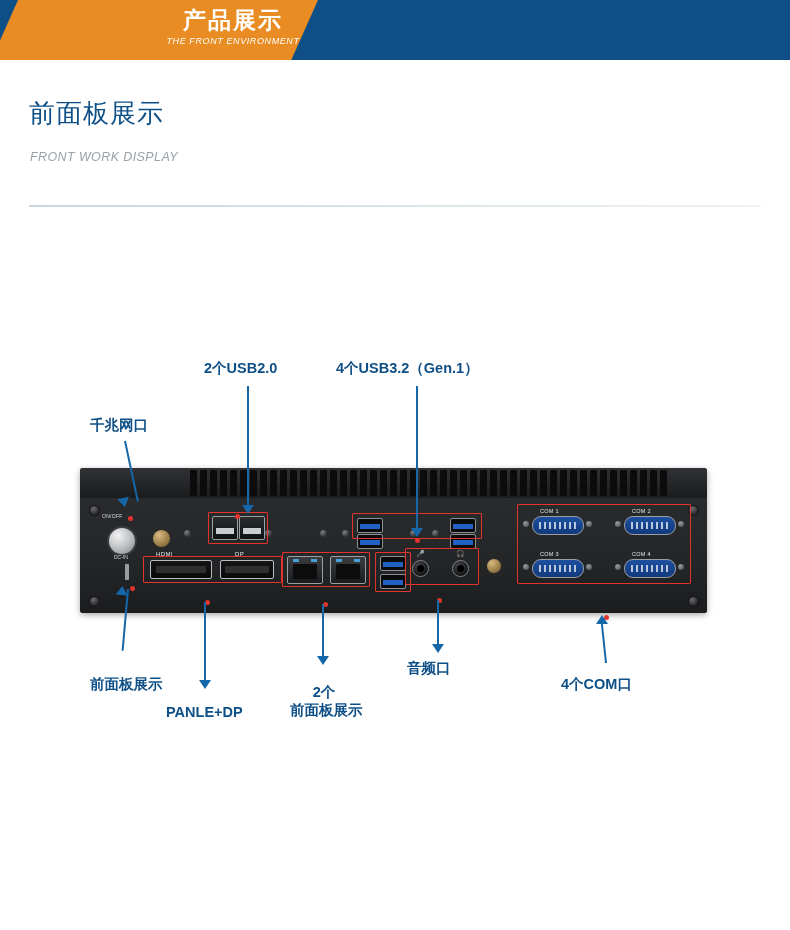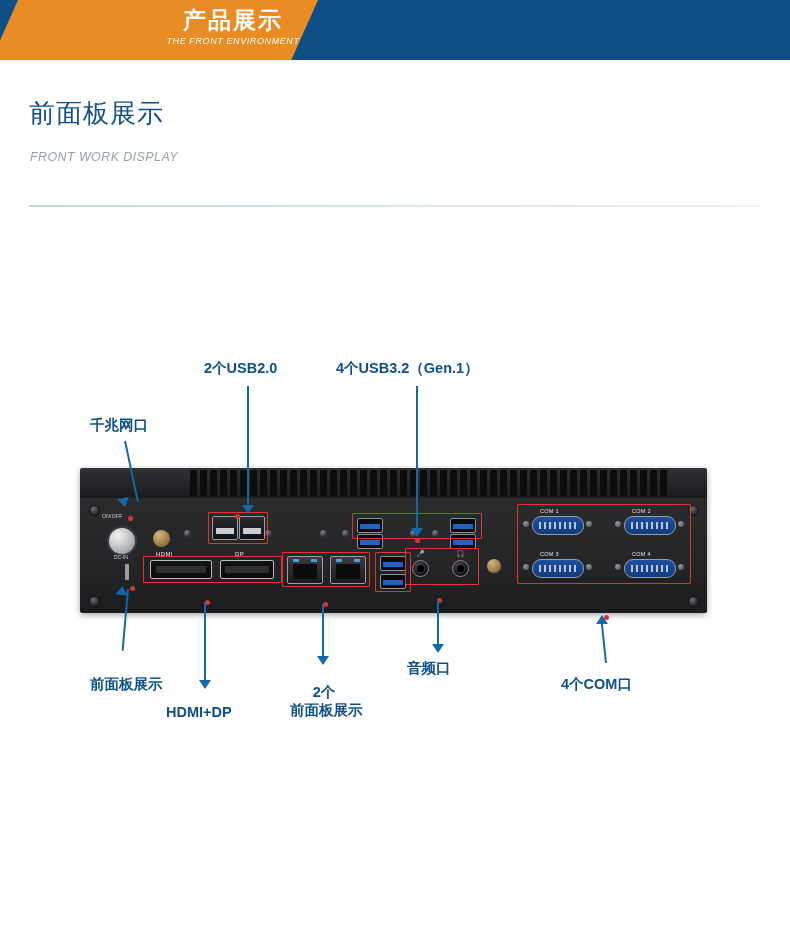--- a/index.html
+++ b/index.html
@@ -390,21 +390,21 @@
 <div class="arrow">
   <div class="line" style="left:127px;top:589px;width:2px;height:62px;transform:rotate(5deg);transform-origin:top center;"></div>
   <div class="head head-up" style="left:116px;top:586px;transform:rotate(5deg);"></div>
 </div>
 <div class="anno" style="left:90px;top:675px;">前面板展示</div>
 
 <div class="arrow">
   <div class="line" style="left:204px;top:602px;width:2px;height:84px;"></div>
   <div class="head head-down" style="left:199px;top:680px;"></div>
 </div>
-<div class="anno" style="left:166px;top:703px;">HDMI+DP</div>
+<div class="anno" style="left:166px;top:703px;">PANLE+DP</div>
 
 <div class="arrow">
   <div class="line" style="left:322px;top:604px;width:2px;height:58px;"></div>
   <div class="head head-down" style="left:317px;top:656px;"></div>
 </div>
 <div class="anno multi" style="left:290px;top:683px;width:68px;">
   <span>2个</span><br>
   <span>前面板展示</span>
 </div>
 

